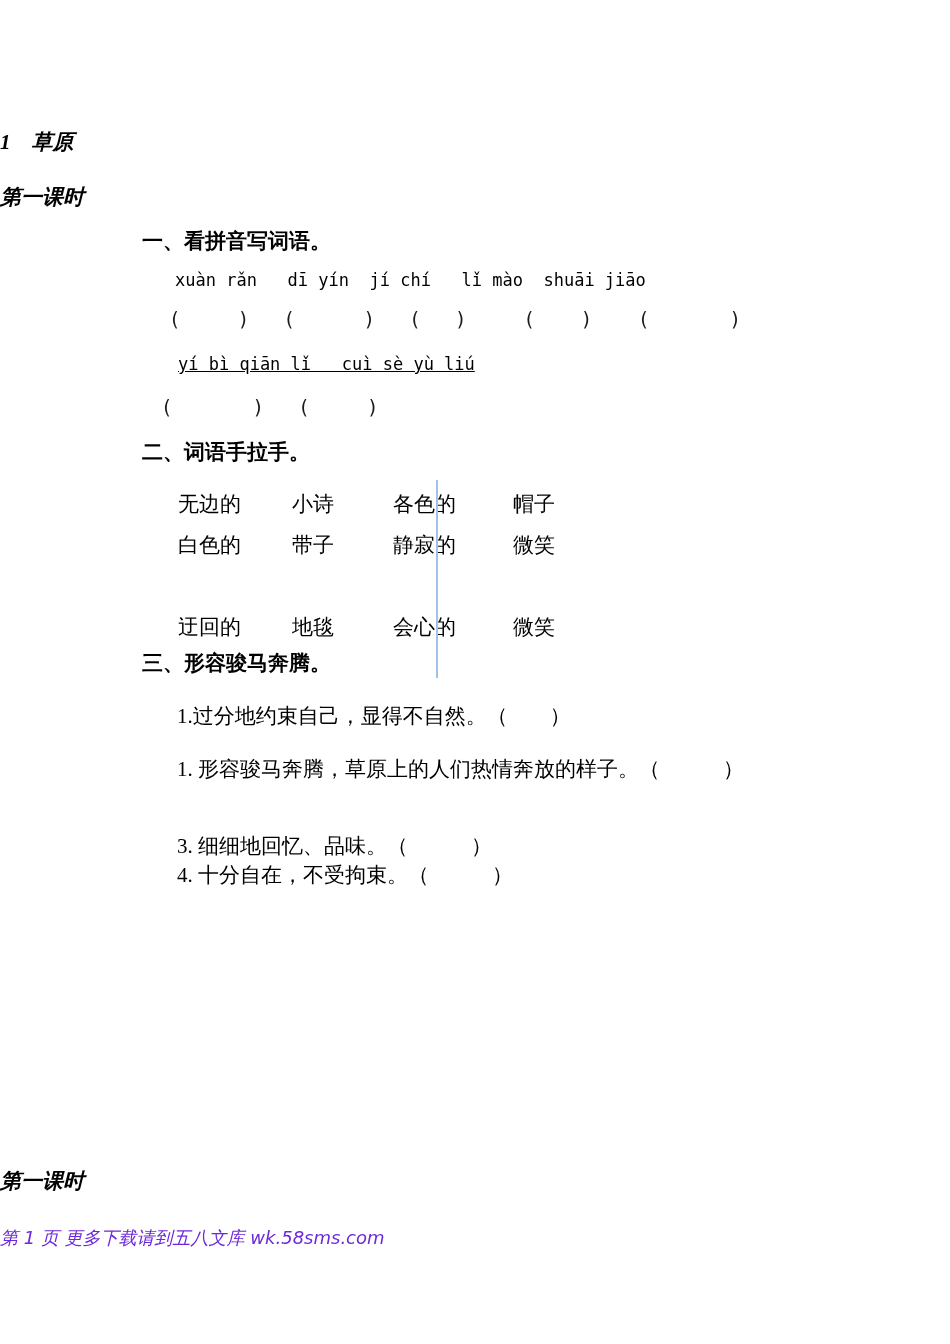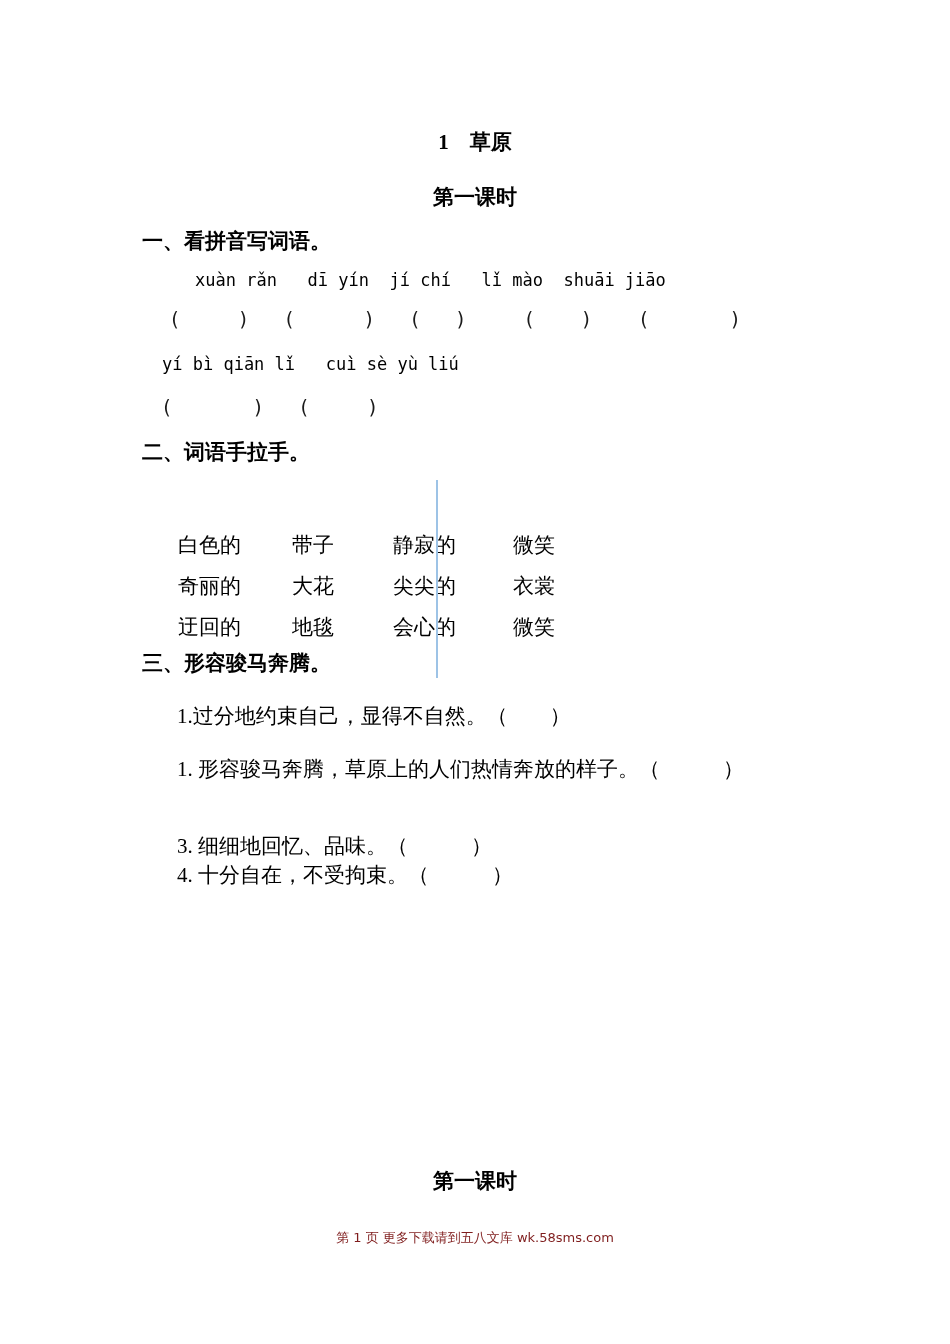--- a/index.html
+++ b/index.html
@@ -18,44 +18,44 @@
   }
   .line {
     position: absolute;
     white-space: pre;
     font-size: 21px;
     line-height: 24px;
   }
   .centered {
     left: 0;
     width: 950px;
-    text-align: center;
+    font-style: italic;
   }
   .bold { font-weight: 700; }
 
   
   .doc-title   { top: 130px; }
   .doc-session { top: 185px; }
 
   
   .s1-heading  { top: 229px; left: 142px; }
   .pinyin      {
     font-family: "DejaVu Sans Mono", "Liberation Mono", monospace;
     font-size: 17px;
     line-height: 24px;
   }
   .blanks      {
     font-family: "DejaVu Sans Mono", "Liberation Mono", monospace;
     font-size: 19px;
     line-height: 24px;
     color: #1a1a1a;
   }
-  .py-row1     { top: 268px; left: 175px; margin-left: 20px; }
+  .py-row1     { top: 268px; left: 175px; }
   .bl-row1     { top: 307px; left: 169px; }
-  .py-row2     { top: 352px; left: 162px; }
+  .py-row2     { top: 352px; left: 178px; text-decoration: underline; }
   .bl-row2     { top: 395px; left: 161px; }
 
   
   .s2-heading  { top: 440px; left: 142px; }
   .match-row   {
     position: absolute;
     left: 0;
     width: 950px;
     height: 26px;
     font-size: 21px;
@@ -89,51 +89,51 @@
   .item-4 { top: 863px; left: 177px; }
 
   
   .ans-heading { top: 1116px; }
   .ans-session { top: 1169px; }
 
   
   .footer {
     top: 1226px;
     font-family: "DejaVu Sans", "Liberation Sans", sans-serif;
-    font-size: 13px;
-    color: #7f1d1d;
+    font-size: 18px;
+    color: #6d28d9;
   }
 </style>
 </head>
 <body>
 
 <div class="page">
 
   <div class="line centered bold doc-title">1　草原</div>
   <div class="line centered bold doc-session">第一课时</div>
 
   <div class="line bold s1-heading">一、看拼音写词语。</div>
   <div class="line pinyin py-row1">xuàn rǎn   dī yín  jí chí   lǐ mào  shuāi jiāo</div>
   <div class="line blanks bl-row1">(     )   (      )   (   )     (    )    (       )</div>
   <div class="line pinyin py-row2">yí bì qiān lǐ   cuì sè yù liú</div>
   <div class="line blanks bl-row2">(       )   (     )</div>
 
   <div class="line bold s2-heading">二、词语手拉手。</div>
 
+  <div class="match-row row-1">
+    <span class="col-1">无边的</span>
+    <span class="col-2">小诗</span>
+    <span class="col-3">各色的</span>
+    <span class="col-4">帽子</span>
+  </div>
   <div class="match-row row-2">
     <span class="col-1">白色的</span>
     <span class="col-2">带子</span>
     <span class="col-3">静寂的</span>
     <span class="col-4">微笑</span>
-  </div>
-  <div class="match-row row-3">
-    <span class="col-1">奇丽的</span>
-    <span class="col-2">大花</span>
-    <span class="col-3">尖尖的</span>
-    <span class="col-4">衣裳</span>
   </div>
   <div class="match-row row-4">
     <span class="col-1">迂回的</span>
     <span class="col-2">地毯</span>
     <span class="col-3">会心的</span>
     <span class="col-4">微笑</span>
   </div>
 
   <div class="vline"></div>
 

